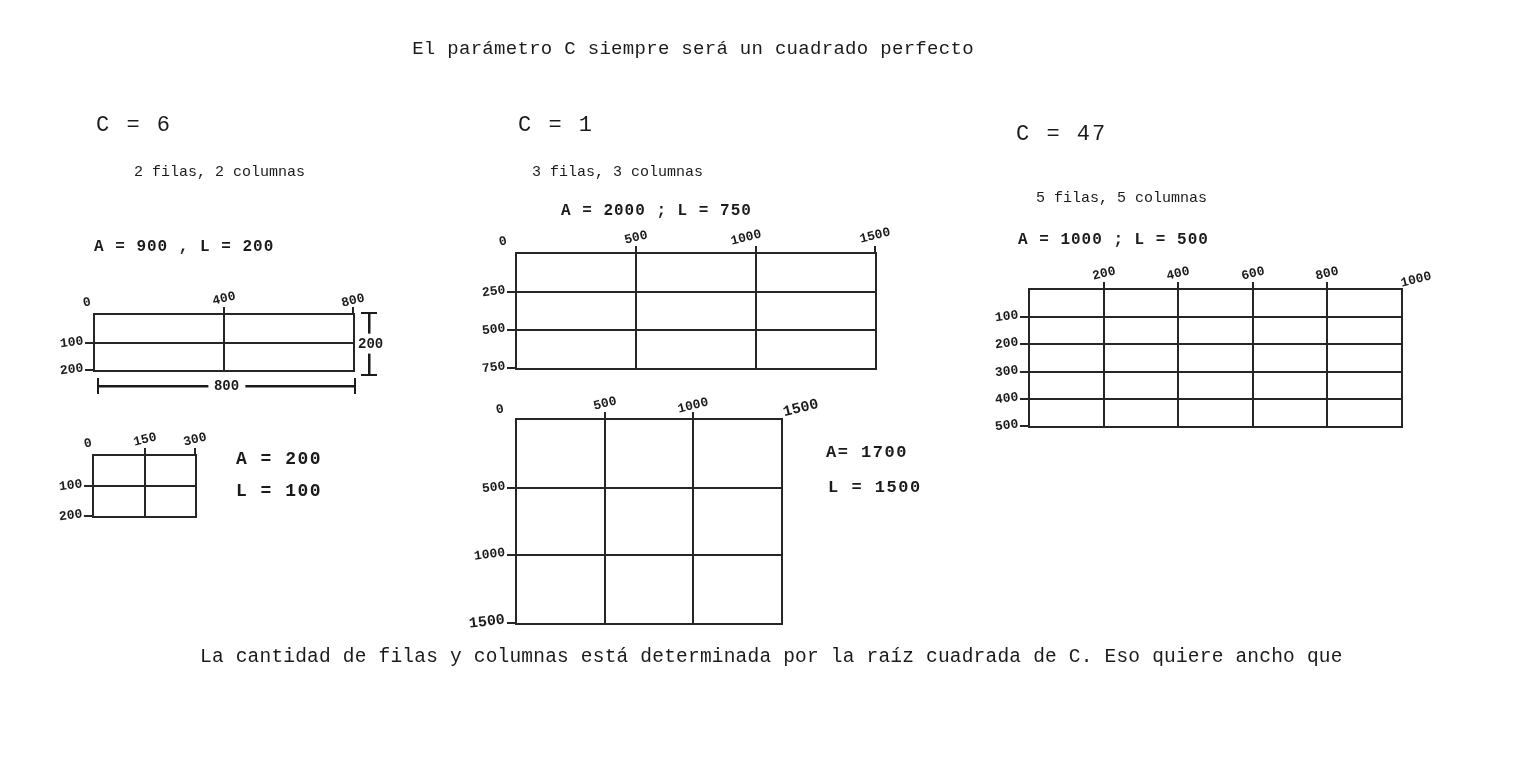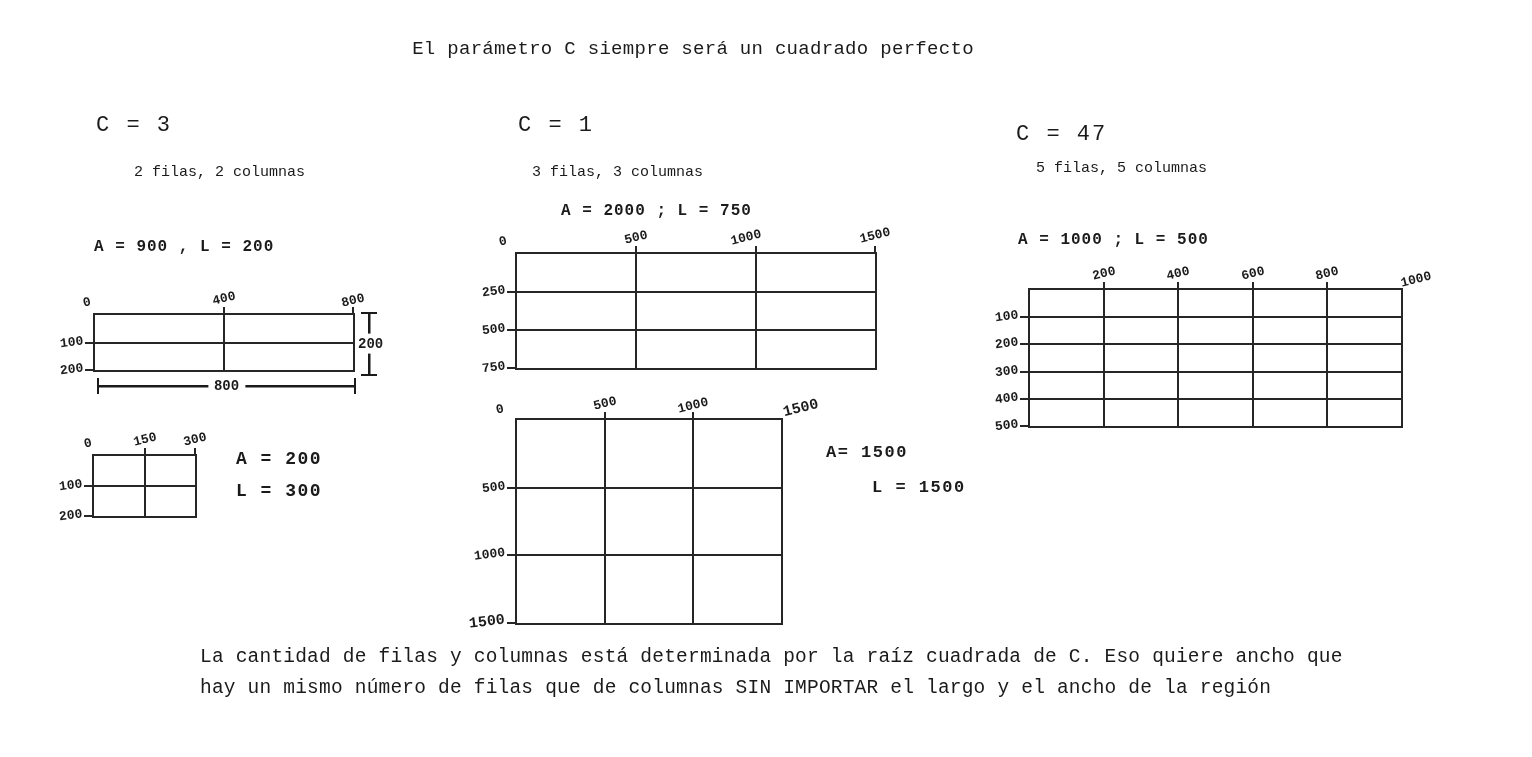--- a/index.html
+++ b/index.html
@@ -70,21 +70,21 @@
     white-space: nowrap;
   }
 </style>
 </head>
 <body>
 
 <div class="canvas">
 
   <div class="title">El parámetro C siempre será un cuadrado perfecto</div>
 
-  <div class="txt c-head" style="left:96px; top:113px;">C = 3</div>
+  <div class="txt c-head" style="left:96px; top:113px;">C = 6</div>
   <div class="txt note" style="left:134px; top:164px;">2 filas, 2 columnas</div>
   <div class="txt params" style="left:94px; top:238px;">A = 900 ,   L = 200</div>
 
   <div class="grid" style="left:93px; top:313px; width:262px; height:59px;">
     <div class="vline" style="left:50%;"></div>
     <div class="hline" style="top:50%;"></div>
     <div class="tickm-x" style="left:50%;"></div>
     <div class="tickm-x" style="left:100%;"></div>
     <div class="tickm-y" style="top:50%;"></div>
     <div class="tickm-y" style="top:100%;"></div>
@@ -109,21 +109,21 @@
     <div class="tickm-x" style="left:100%;"></div>
     <div class="tickm-y" style="top:50%;"></div>
     <div class="tickm-y" style="top:100%;"></div>
     <span class="xtick" style="left:-6px; top:-20px;">0</span>
     <span class="xtick" style="left:50%;">150</span>
     <span class="xtick" style="left:100%;">300</span>
     <span class="ytick" style="top:50%;">100</span>
     <span class="ytick" style="top:100%;">200</span>
   </div>
   <div class="txt al" style="left:236px; top:449px; font-size:18px;">A = 200</div>
-  <div class="txt al" style="left:236px; top:481px; font-size:18px;">L = 300</div>
+  <div class="txt al" style="left:236px; top:481px; font-size:18px;">L = 100</div>
 
   <div class="txt c-head" style="left:518px; top:113px;">C = 1</div>
   <div class="txt note" style="left:532px; top:164px;">3 filas, 3 columnas</div>
   <div class="txt params" style="left:561px; top:202px;">A = 2000 ;   L = 750</div>
 
   <div class="grid" style="left:515px; top:252px; width:362px; height:118px;">
     <div class="vline" style="left:33.33%;"></div>
     <div class="vline" style="left:66.67%;"></div>
     <div class="hline" style="top:33.33%;"></div>
     <div class="hline" style="top:66.67%;"></div>
@@ -153,25 +153,25 @@
     <div class="tickm-y" style="top:66.67%;"></div>
     <div class="tickm-y" style="top:100%;"></div>
     <span class="xtick" style="left:-17px; top:-18px;">0</span>
     <span class="xtick" style="left:33.33%;">500</span>
     <span class="xtick" style="left:66.67%; top:-22px;">1000</span>
     <span class="xtick" style="left:calc(100% + 20px); top:-20px; font-size:15px;">1500</span>
     <span class="ytick" style="top:33.33%;">500</span>
     <span class="ytick" style="top:66.67%;">1000</span>
     <span class="ytick" style="top:100%; font-size:15px;">1500</span>
   </div>
-  <div class="txt al" style="left:826px; top:443px;">A= 1500</div>
-  <div class="txt al" style="left:872px; top:478px;">L = 1500</div>
+  <div class="txt al" style="left:826px; top:443px;">A= 1700</div>
+  <div class="txt al" style="left:828px; top:478px;">L = 1500</div>
 
   <div class="txt c-head" style="left:1016px; top:122px;">C = 47</div>
-  <div class="txt note" style="left:1036px; top:160px;">5 filas, 5 columnas</div>
+  <div class="txt note" style="left:1036px; top:190px;">5 filas, 5 columnas</div>
   <div class="txt params" style="left:1018px; top:231px;">A = 1000  ;    L = 500</div>
 
   <div class="grid" style="left:1028px; top:288px; width:375px; height:140px;">
     <div class="vline" style="left:20%;"></div>
     <div class="vline" style="left:40%;"></div>
     <div class="vline" style="left:60%;"></div>
     <div class="vline" style="left:80%;"></div>
     <div class="hline" style="top:20%;"></div>
     <div class="hline" style="top:40%;"></div>
     <div class="hline" style="top:60%;"></div>
@@ -191,15 +191,14 @@
     <span class="xtick" style="left:80%;">800</span>
     <span class="xtick" style="left:calc(100% + 15px); top:-18px;">1000</span>
     <span class="ytick" style="top:20%;">100</span>
     <span class="ytick" style="top:40%;">200</span>
     <span class="ytick" style="top:60%;">300</span>
     <span class="ytick" style="top:80%;">400</span>
     <span class="ytick" style="top:100%;">500</span>
   </div>
 
   <div class="footer-line" style="left:200px; top:646px;">La cantidad de filas y columnas está determinada por la raíz cuadrada de C. Eso quiere ancho que</div>
-  <div class="footer-line" style="left:200px; top:677px;">hay un mismo número de filas que de columnas SIN IMPORTAR el largo y el ancho de la región</div>
 
 </div>
 
 </body></html>

